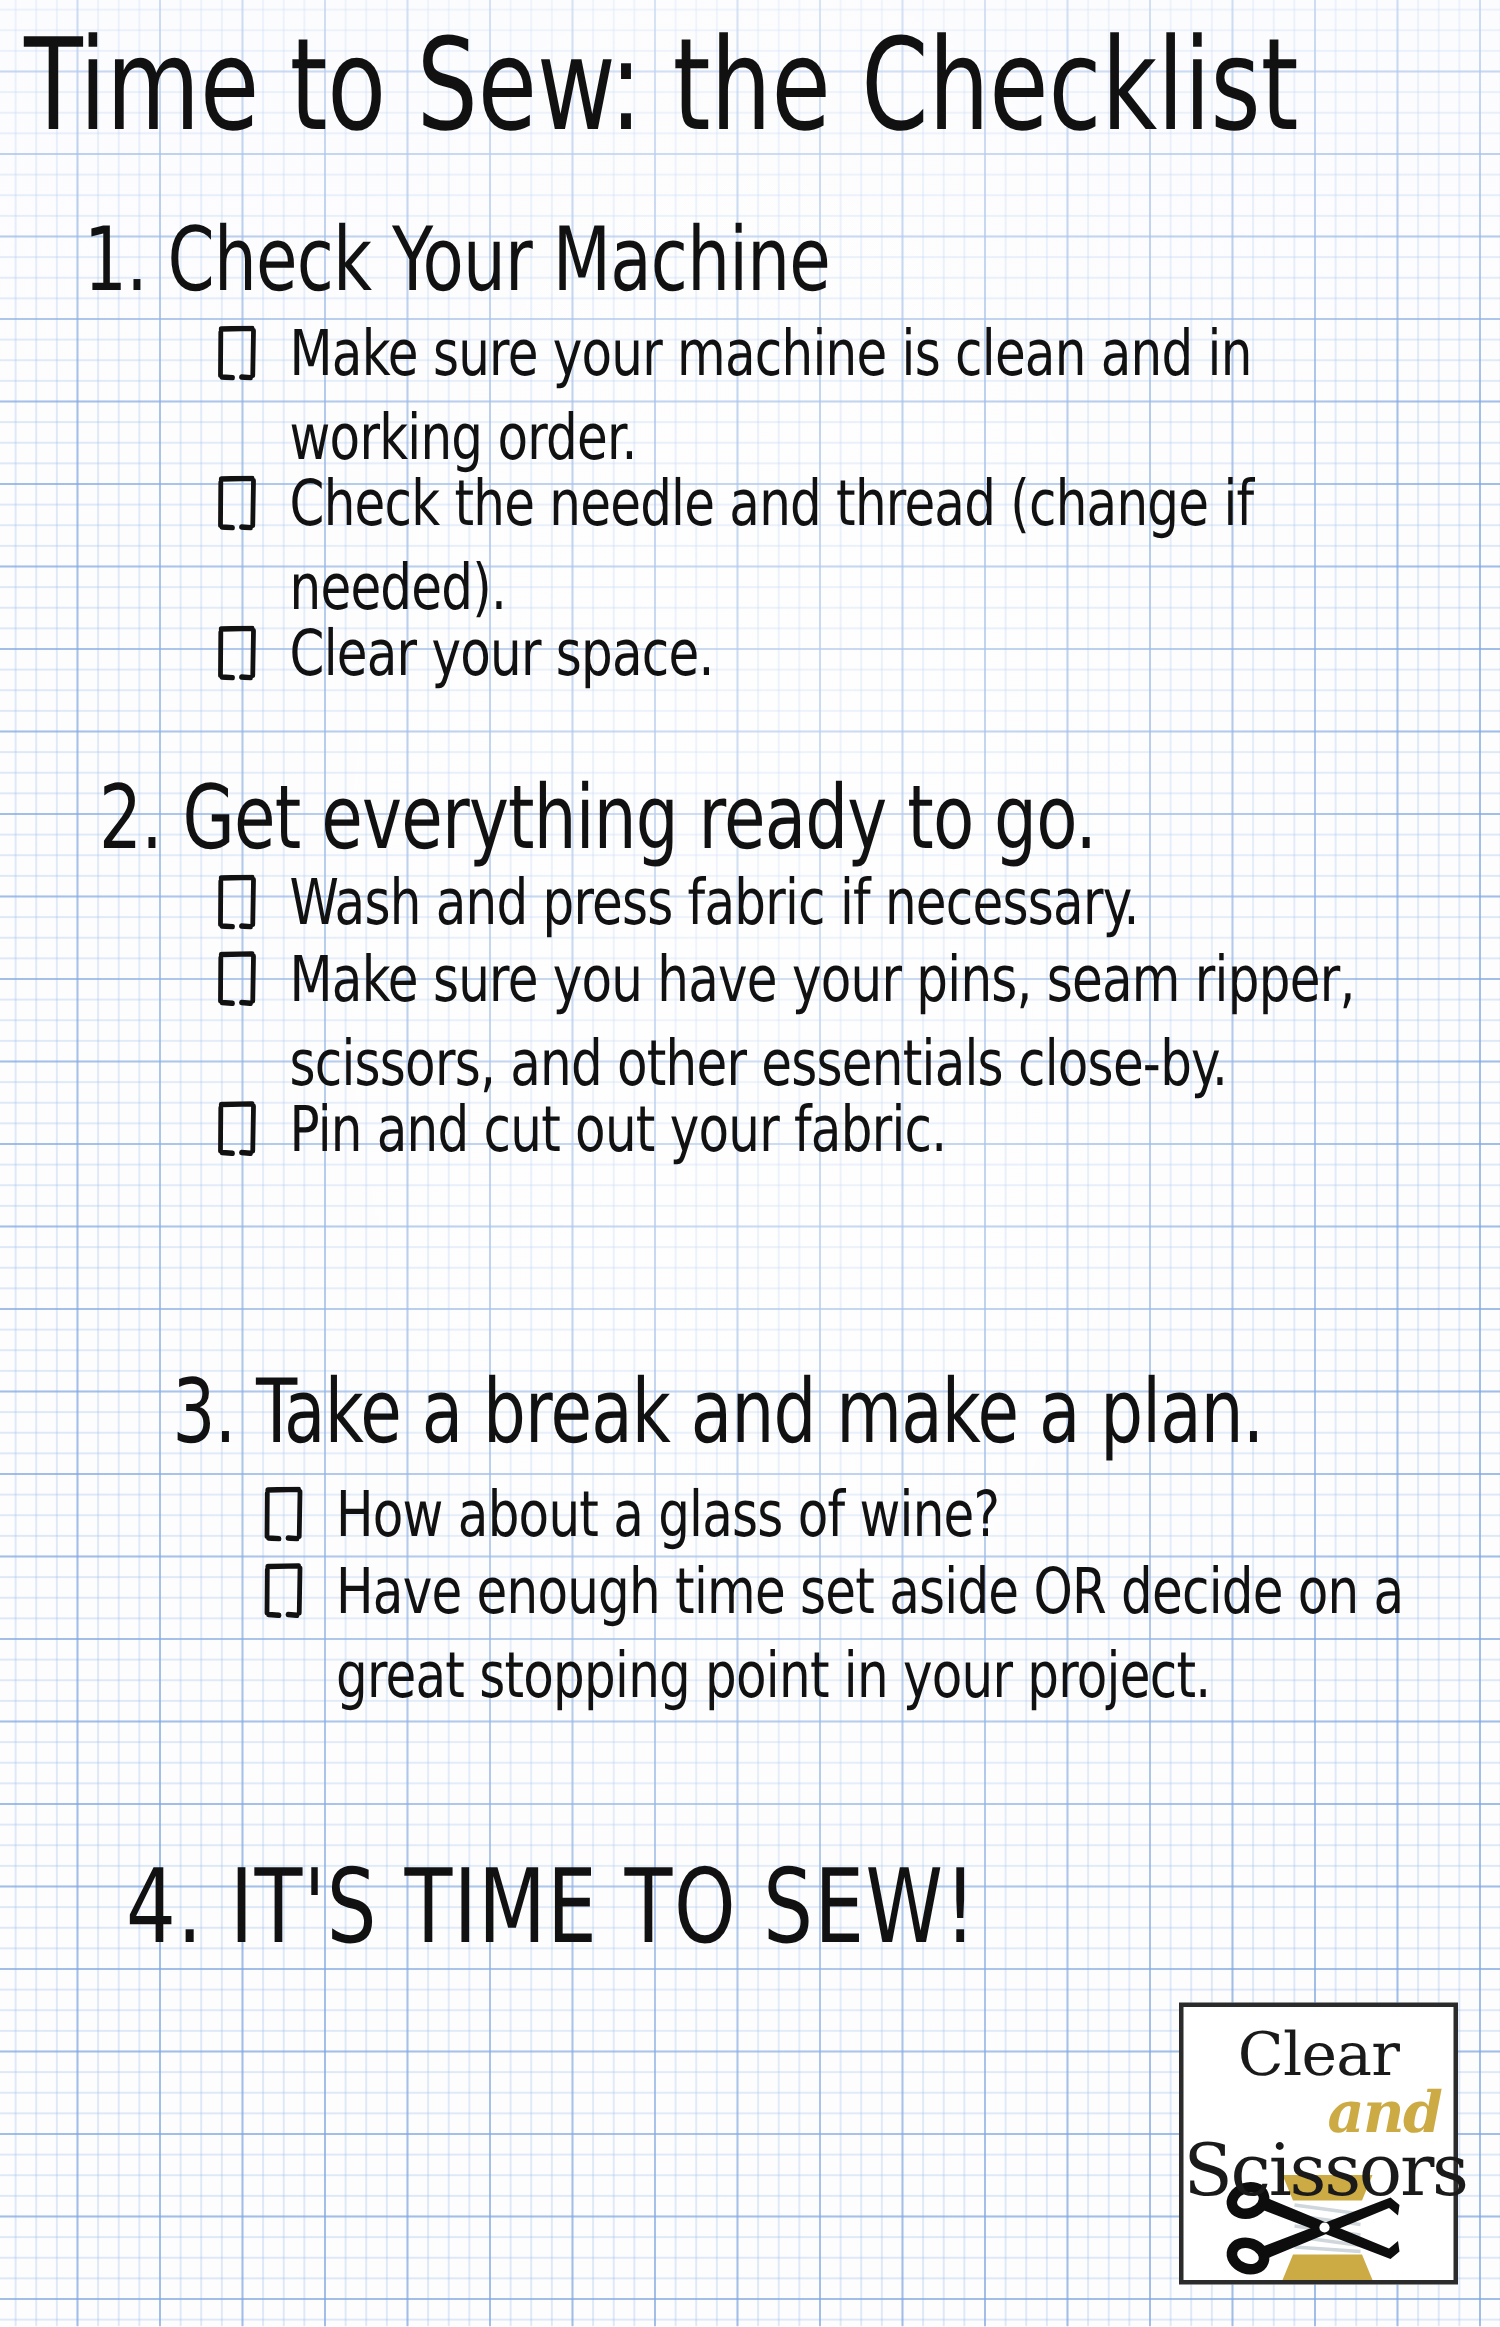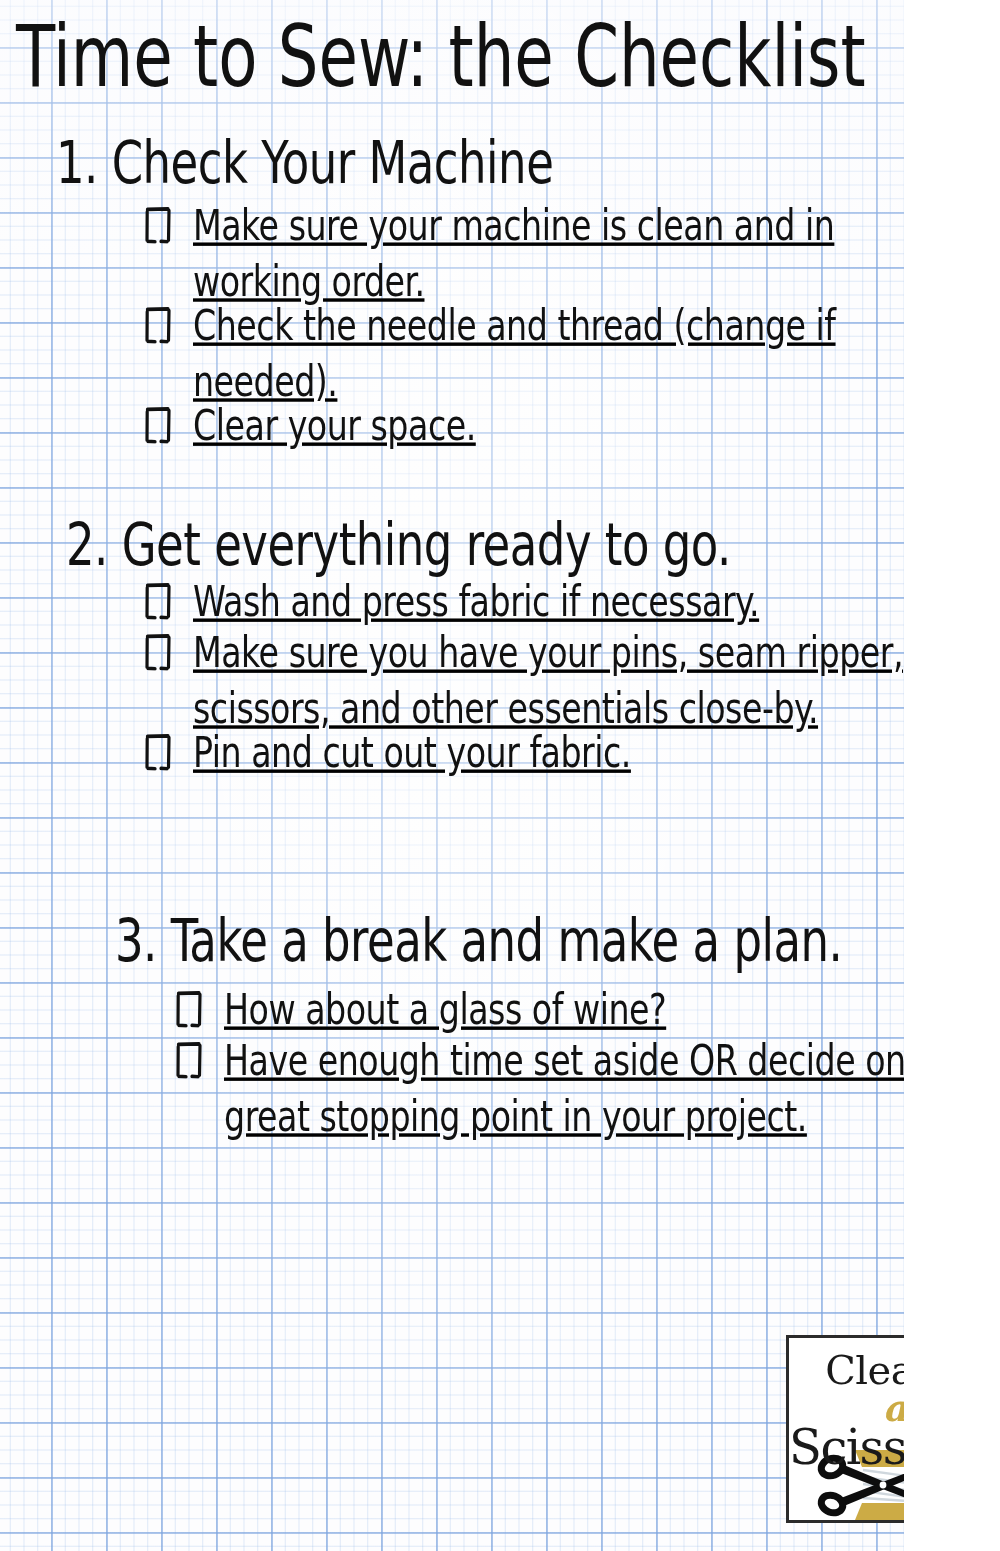--- a/index.html
+++ b/index.html
@@ -3,21 +3,21 @@
 <meta charset="utf-8">
 <title>Time to Sew: the Checklist</title>
 <style>
   html, body {
     margin: 0;
     padding: 0;
     background: #ffffff;
   }
   #page {
     position: relative;
-    width: 904px;
+    width: 1000px;
     height: 1551px;
     overflow: hidden;
     background-color: #fdfdfe;
     background-image:
       linear-gradient(to right, rgba(125,164,222,0.62) 1.6px, transparent 1.6px),
       linear-gradient(to bottom, rgba(125,164,222,0.62) 1.6px, transparent 1.6px),
       linear-gradient(to right, rgba(150,185,232,0.30) 1px, transparent 1px),
       linear-gradient(to bottom, rgba(150,185,232,0.30) 1px, transparent 1px);
     background-size:
       55px 55px,
@@ -75,21 +75,20 @@
     transform-origin: left top;
   }
   .sec-heading.big {
     font-size: 58px;
     letter-spacing: 1px;
   }
 
   .items {
     position: relative;
     margin-top: 6px;
-    text-decoration: underline;
   }
   .item {
     position: relative;
     display: block;
     font-size: 37px;
     line-height: 49px;
     transform: scaleY(1.14);
     transform-origin: left top;
     padding-left: 48px;
     margin-left: 145px;
@@ -170,21 +169,21 @@
 </style>
 </head>
 <body>
 
 <div id="page">
 
   <div id="paper-sheen"></div>
 
   <div id="title" class="ink">Time to Sew: the Checklist</div>
 
-  <div class="section" style="top:130px;">
+  <div class="section" style="top:140px;">
     <div class="sec-heading ink" style="margin-left:56px;">1. Check Your Machine</div>
     <div class="items" style="margin-top:12px;">
 
       <div class="item ink">
         <span class="checkbox">
           <svg viewBox="0 0 26 32" width="26" height="32" aria-hidden="true">
             <path d="M2.5 2 L23 1.5 M24 3 L23.5 29 M22 30.5 L16 30 M10 30.5 L3 30 M2 29 L2.2 4" fill="none" stroke="#111" stroke-width="3.2" stroke-linecap="round"></path>
           </svg>
         </span>
         <span class="label">Make sure your machine is clean and in working order.</span>
@@ -263,20 +262,23 @@
           <svg viewBox="0 0 26 32" width="26" height="32" aria-hidden="true">
             <path d="M2.5 2 L23 1.5 M24 3 L23.5 29 M22 30.5 L16 30 M10 30.5 L3 30 M2 29 L2.2 4" fill="none" stroke="#111" stroke-width="3.2" stroke-linecap="round"></path>
           </svg>
         </span>
         <span class="label">Have enough time set aside OR decide on a great stopping point in your project.</span>
       </div>
 
     </div>
   </div>
 
+  <div class="section" style="top:1238px;">
+    <div class="sec-heading big ink" style="margin-left:84px;">4. IT'S TIME TO SEW!</div>
+  </div>
 
   <div id="logo">
     <div id="logo-inner">
       <div class="logo-word" id="logo-seams">Clear</div>
       <div class="logo-word" id="logo-and">and</div>
       <div class="logo-word" id="logo-scissors">Scissors</div>
 
       <div id="logo-graphic">
         <svg viewBox="0 0 142 70" width="142" height="70" aria-hidden="true">
 

